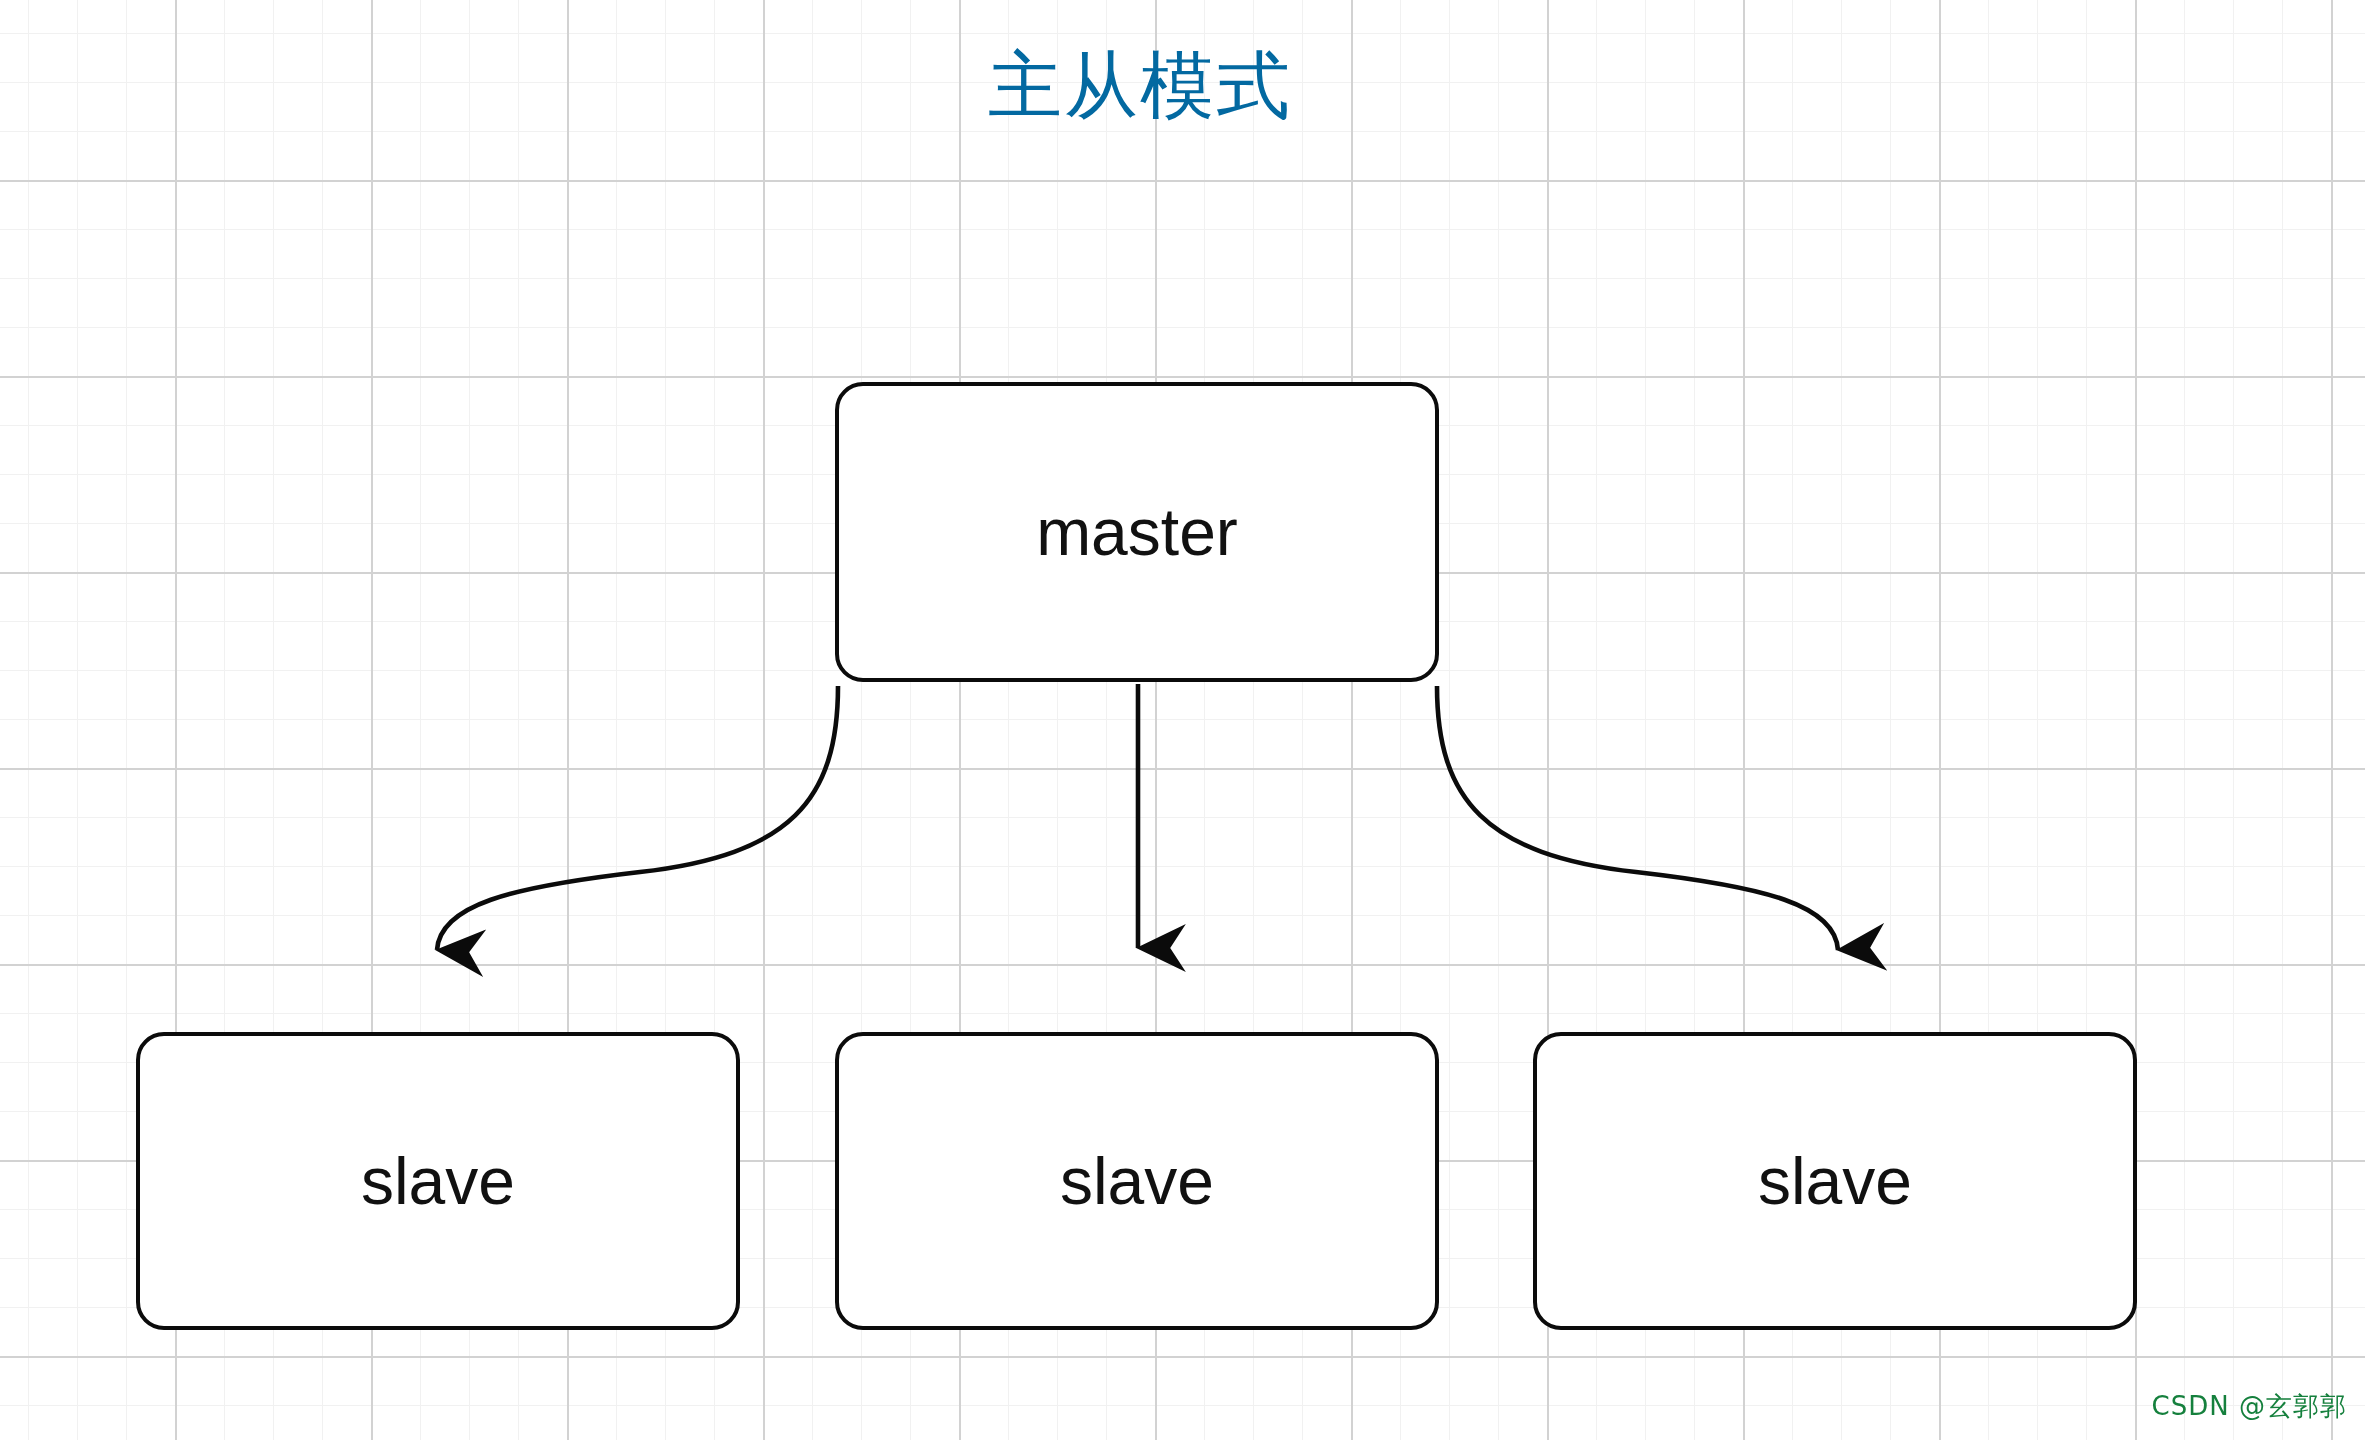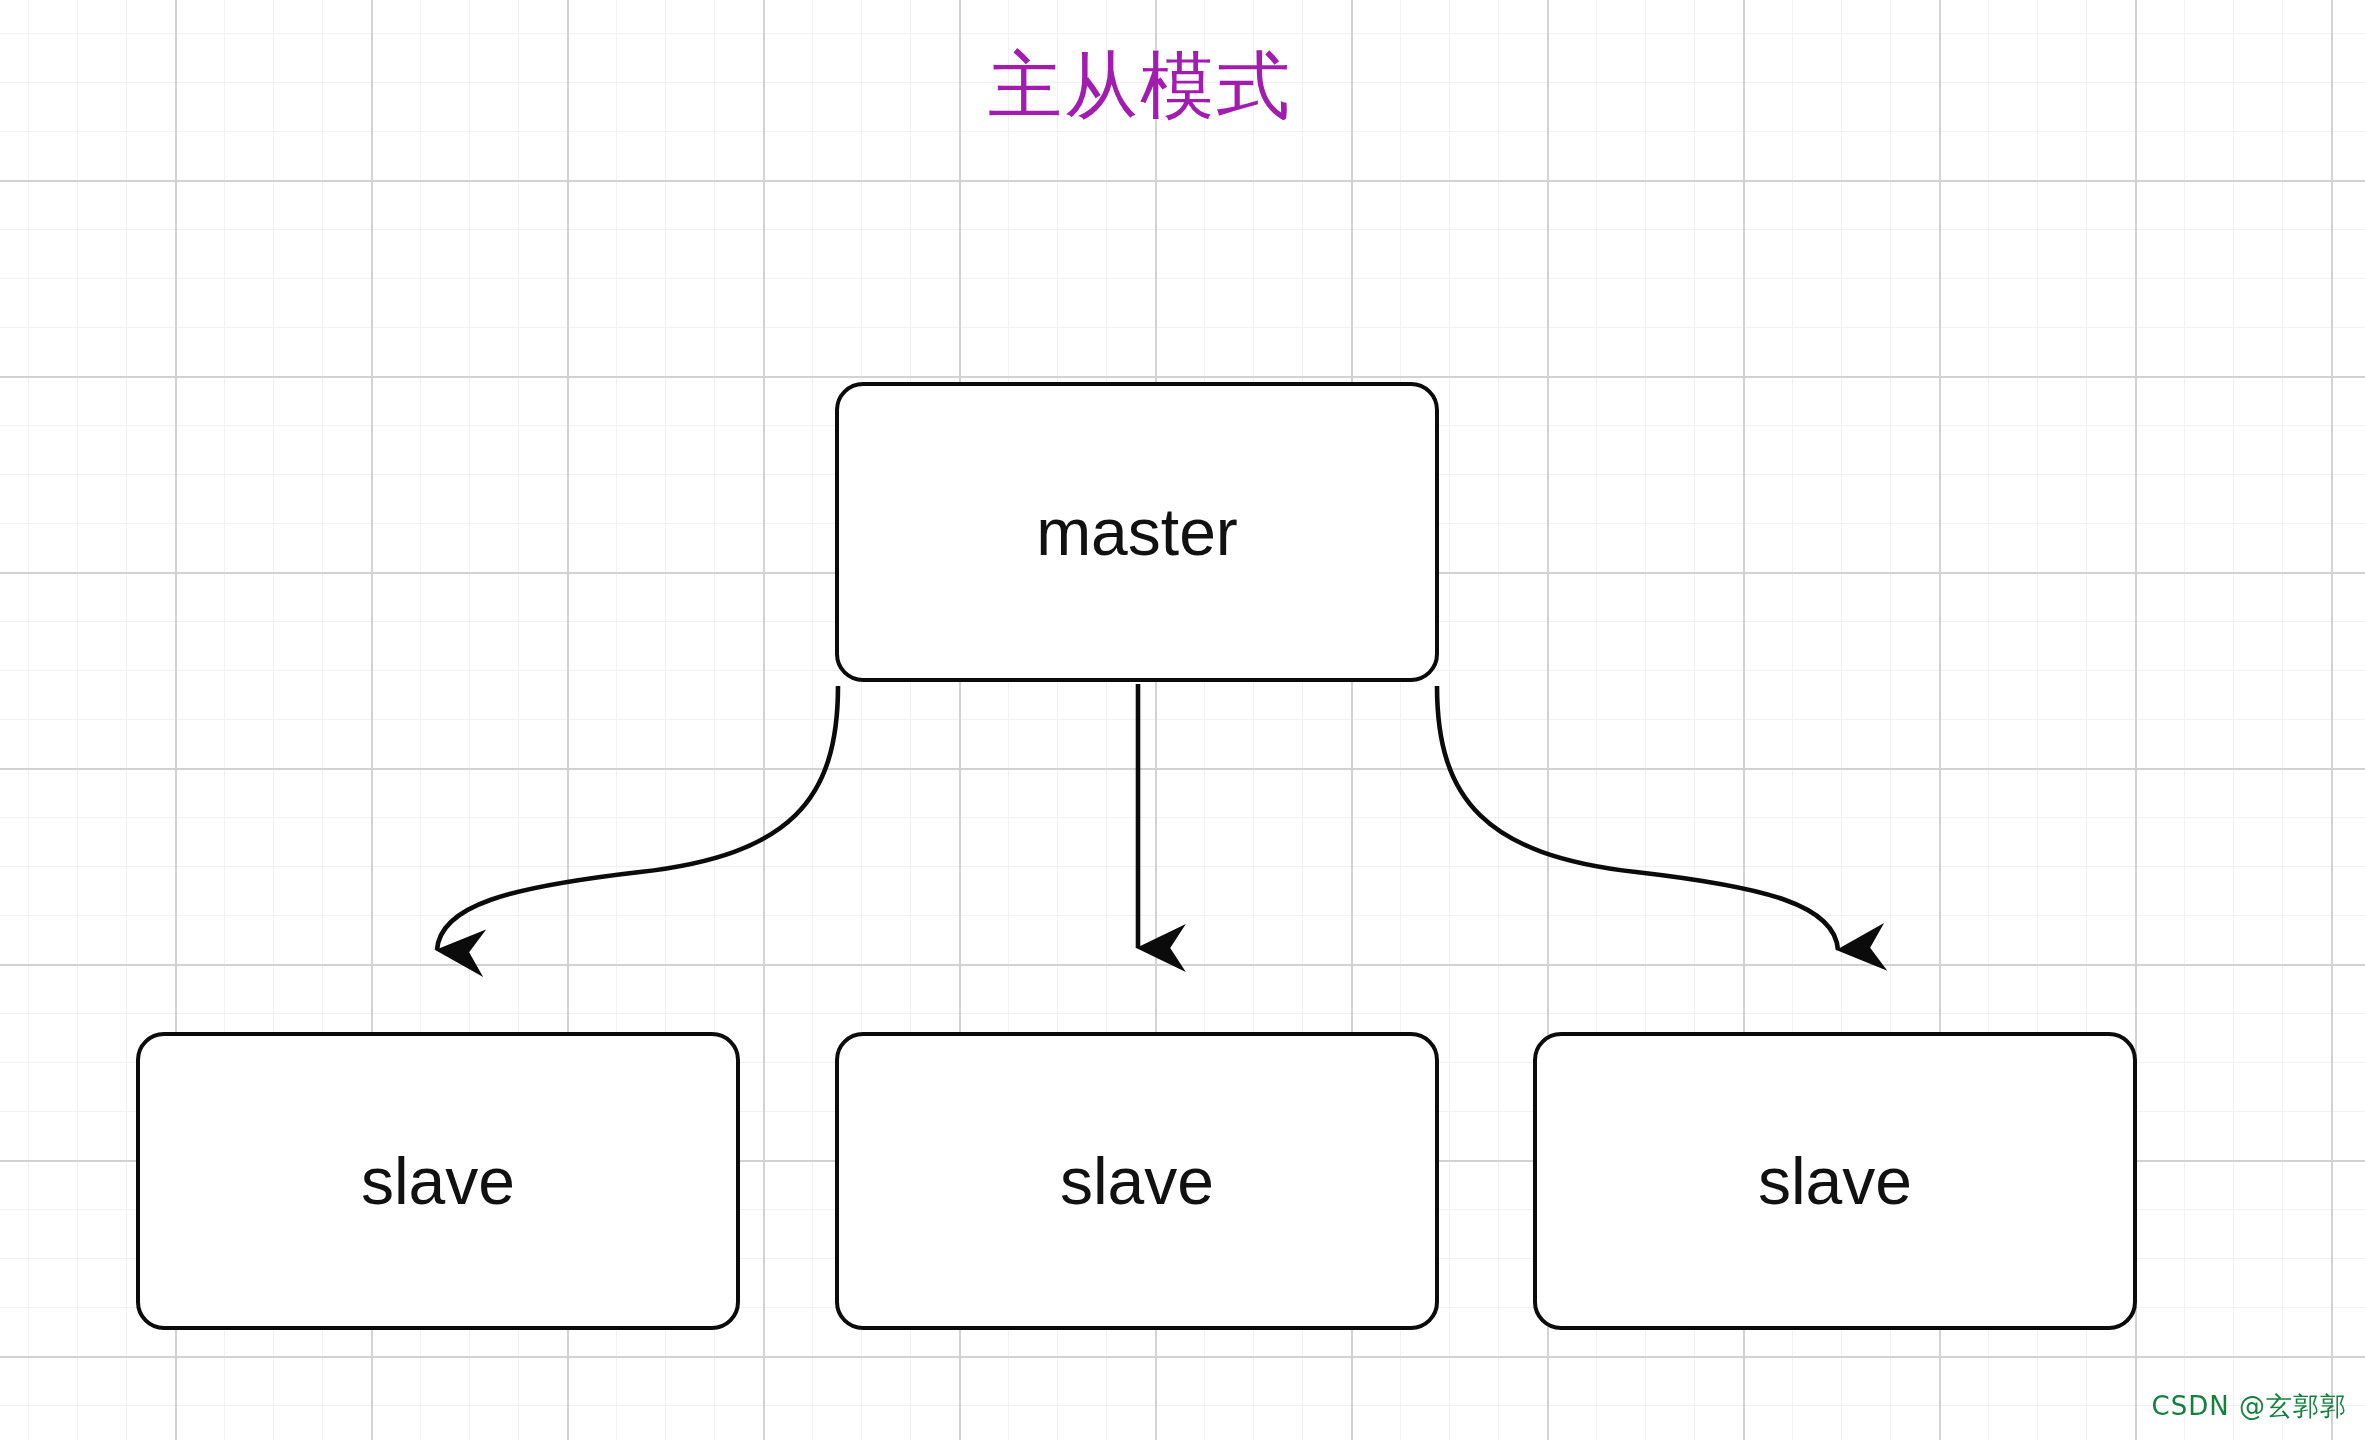--- a/index.html
+++ b/index.html
@@ -36,21 +36,21 @@
       -21px -16px;
   }
   #title {
     position: absolute;
     left: 0;
     top: 48px;
     width: 2280px;
     text-align: center;
     font-size: 74px;
     line-height: 1;
-    color: #a21caf;
+    color: #0369a1;
     letter-spacing: 2px;
     white-space: nowrap;
     font-family: "DejaVu Sans", "Liberation Sans", sans-serif;
   }
   .node {
     position: absolute;
     box-sizing: border-box;
     background: #ffffff;
     border: 4px solid #0b0b0b;
     border-radius: 28px;

